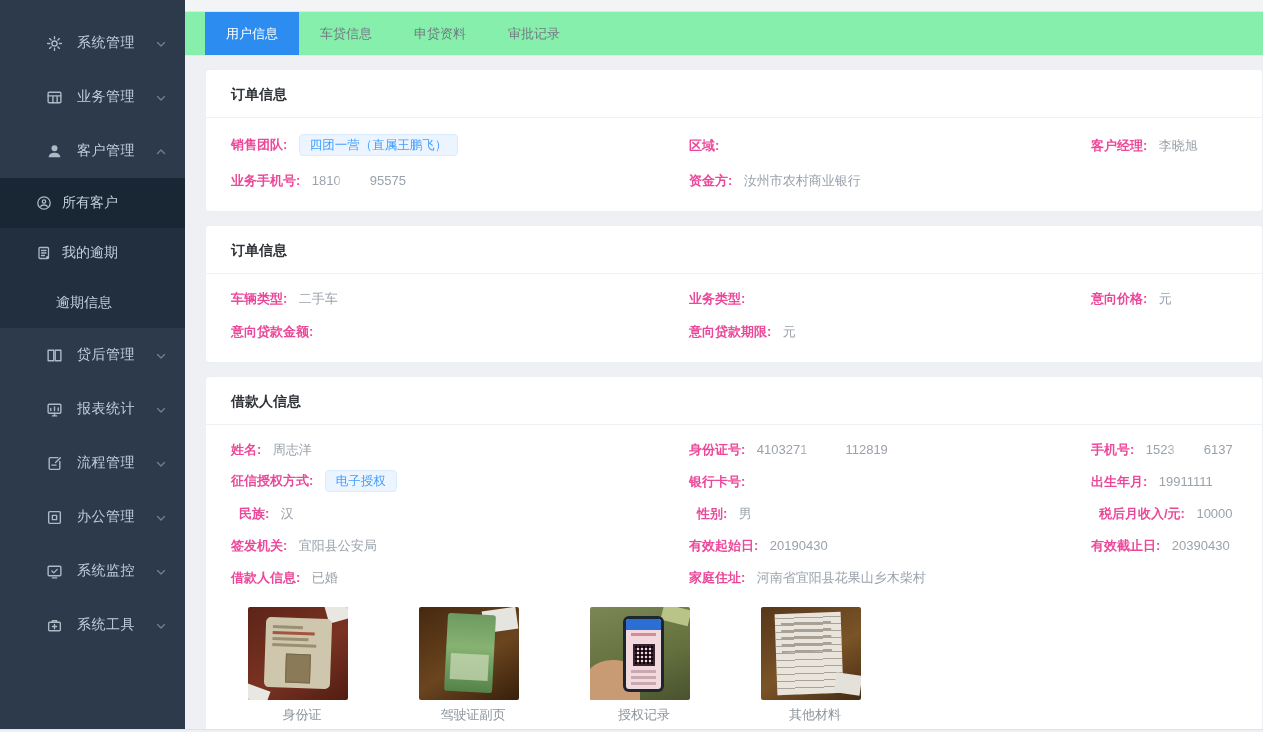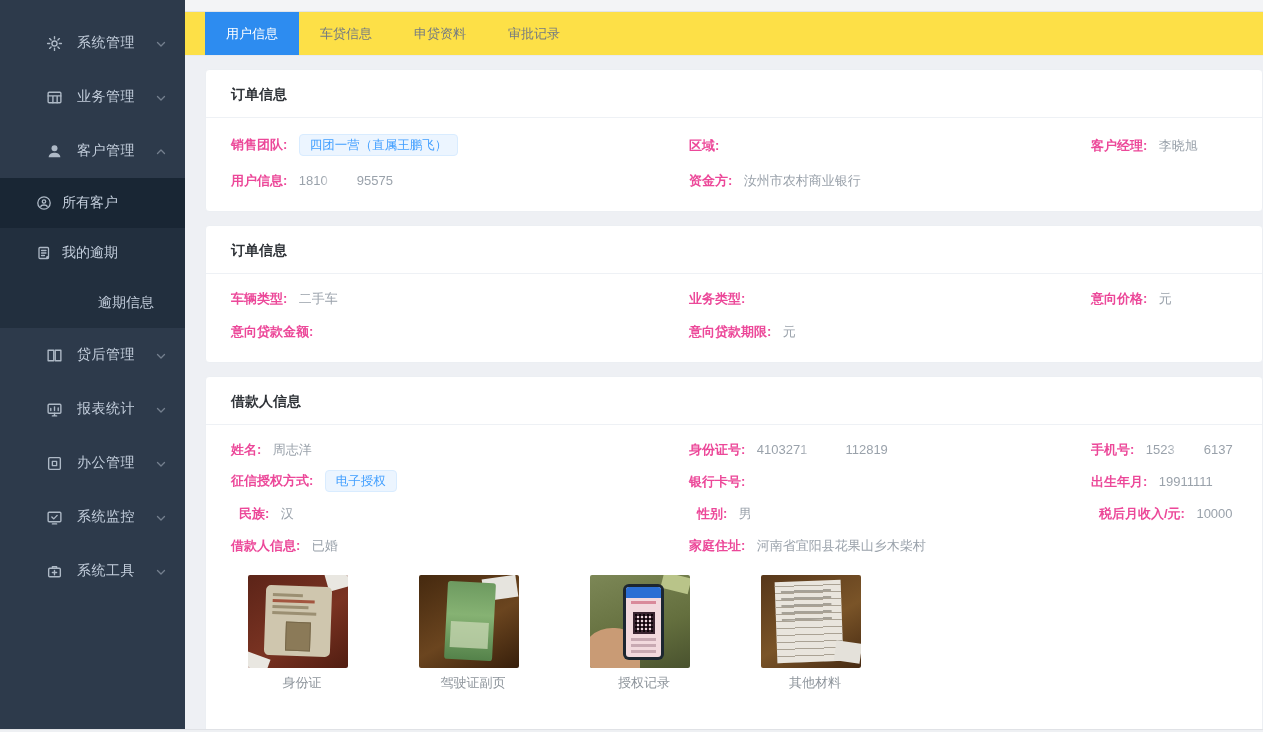--- a/index.html
+++ b/index.html
@@ -12,27 +12,27 @@
   .menu-item { height:54px; display:flex; align-items:center; padding:0 18px 0 22px;
     color:#c3cedc; font-size:14px; cursor:pointer;margin-left:24px; }
   .menu-item .ic { width:17px; height:17px; margin-right:14px; flex:none; display:flex; align-items:center; }
   .menu-item .mlabel { flex:1; letter-spacing:.5px; }
   .chev { width:12px; height:12px; opacity:.55; flex:none; }
   .submenu { background:#ec4899; }
   .sub-item { height:50px; display:flex; align-items:center; padding-left:36px;
     color:#c3cedc; font-size:14px; cursor:pointer; background:#222f3e; }
   .sub-item.active { background:#192634; }
   .sub-item .ic { width:16px; height:16px; margin-right:10px; display:flex; align-items:center; }
-  .sub-item.noicon { padding-left:98px; }
+  .sub-item.noicon { padding-left:56px; }
   svg.g { stroke:#aeb9c6; fill:none; stroke-width:1.3; stroke-linecap:round; stroke-linejoin:round; }
 
   
   .main { position:absolute; left:185px; top:0; right:0; height:732px; background:#eef0f4; overflow:hidden; }
   .topstrip { height:12px; background:#f3f4f6; border-bottom:1px solid #e2e4e8; }
-  .tabbar { height:44px; background:#fde047; display:flex; padding-left:20px;
+  .tabbar { height:44px; background:#86efac; display:flex; padding-left:20px;
     border-bottom:1px solid #e8eaee; }
   .tab { width:94px; text-align:center; line-height:44px; font-size:13px; color:#737a82; cursor:pointer; }
   .tab.active { background:#2d8cf0; color:#fff; }
 
   .card { margin:13px 0 0 20px; background:#fff; border-radius:4px; border:1px solid #eceff3; }
   .card-h { padding:16px 25px 13px; font-size:14px; font-weight:bold; color:#2f3338;
     border-bottom:1px solid #eef1f5; }
   .card-b { padding:8px 0 14px; }
   .frow { display:grid; grid-template-columns:458px 402px 1fr; padding:0 25px; min-height:33px; align-items:center; }
   .lbl { font-size:13px; font-weight:bold; color:#ec4899; margin-right:7px; }
@@ -188,20 +188,32 @@
           <rect x="2" y="3" width="12" height="8.5" rx="1"></rect>
           <path d="M6 14h4M8 11.5V14M4.5 9V7M8 9V5.5M11.5 9V6.5"></path>
         </svg>
     </span>
     <span class="mlabel">报表统计</span>
     <span class="chev"><svg class="g" width="12" height="12" viewBox="0 0 12 12">
           <path d="M2.5 4.5L6 8l3.5-3.5"></path>
         </svg></span>
   </div>
 
+  <div class="menu-item">
+    <span class="ic">
+      <svg class="g" width="17" height="17" viewBox="0 0 16 16">
+          <path d="M11 2.5H4a1 1 0 0 0-1 1v9a1 1 0 0 0 1 1h8a1 1 0 0 0 1-1V6"></path>
+          <path d="M9 7l4.5-4.5M5.5 9.5h4"></path>
+        </svg>
+    </span>
+    <span class="mlabel">流程管理</span>
+    <span class="chev"><svg class="g" width="12" height="12" viewBox="0 0 12 12">
+          <path d="M2.5 4.5L6 8l3.5-3.5"></path>
+        </svg></span>
+  </div>
 
   <div class="menu-item">
     <span class="ic">
       <svg class="g" width="17" height="17" viewBox="0 0 16 16">
           <rect x="2.5" y="2.5" width="11" height="11" rx="1"></rect>
           <rect x="6" y="6" width="4" height="4"></rect>
         </svg>
     </span>
     <span class="mlabel">办公管理</span>
     <span class="chev"><svg class="g" width="12" height="12" viewBox="0 0 12 12">
@@ -258,21 +270,21 @@
           <span class="lbl">区域:</span>
           <span class="val"></span>
         </div>
         <div>
           <span class="lbl">客户经理:</span>
           <span class="val">李晓旭</span>
         </div>
       </div>
       <div class="frow">
         <div>
-          <span class="lbl">用户信息:</span>
+          <span class="lbl">业务手机号:</span>
           <span class="val"><span>1810</span><span class="censor"></span><span>95575</span></span>
         </div>
         <div>
           <span class="lbl">资金方:</span>
           <span class="val">汝州市农村商业银行</span>
         </div>
         <div></div>
       </div>
     </div>
   </div>
@@ -344,20 +356,34 @@
           <span class="lbl">民族:</span>
           <span class="val">汉</span>
         </div>
         <div>
           <span class="lbl">性别:</span>
           <span class="val">男</span>
         </div>
         <div>
           <span class="lbl">税后月收入/元:</span>
           <span class="val">10000</span>
+        </div>
+      </div>
+      <div class="frow" style="min-height:32px;">
+        <div>
+          <span class="lbl">签发机关:</span>
+          <span class="val">宜阳县公安局</span>
+        </div>
+        <div>
+          <span class="lbl">有效起始日:</span>
+          <span class="val">20190430</span>
+        </div>
+        <div>
+          <span class="lbl">有效截止日:</span>
+          <span class="val">20390430</span>
         </div>
       </div>
       <div class="frow" style="min-height:32px;">
         <div>
           <span class="lbl">借款人信息:</span>
           <span class="val">已婚</span>
         </div>
         <div>
           <span class="lbl">家庭住址:</span>
           <span class="val">河南省宜阳县花果山乡木柴村</span>

